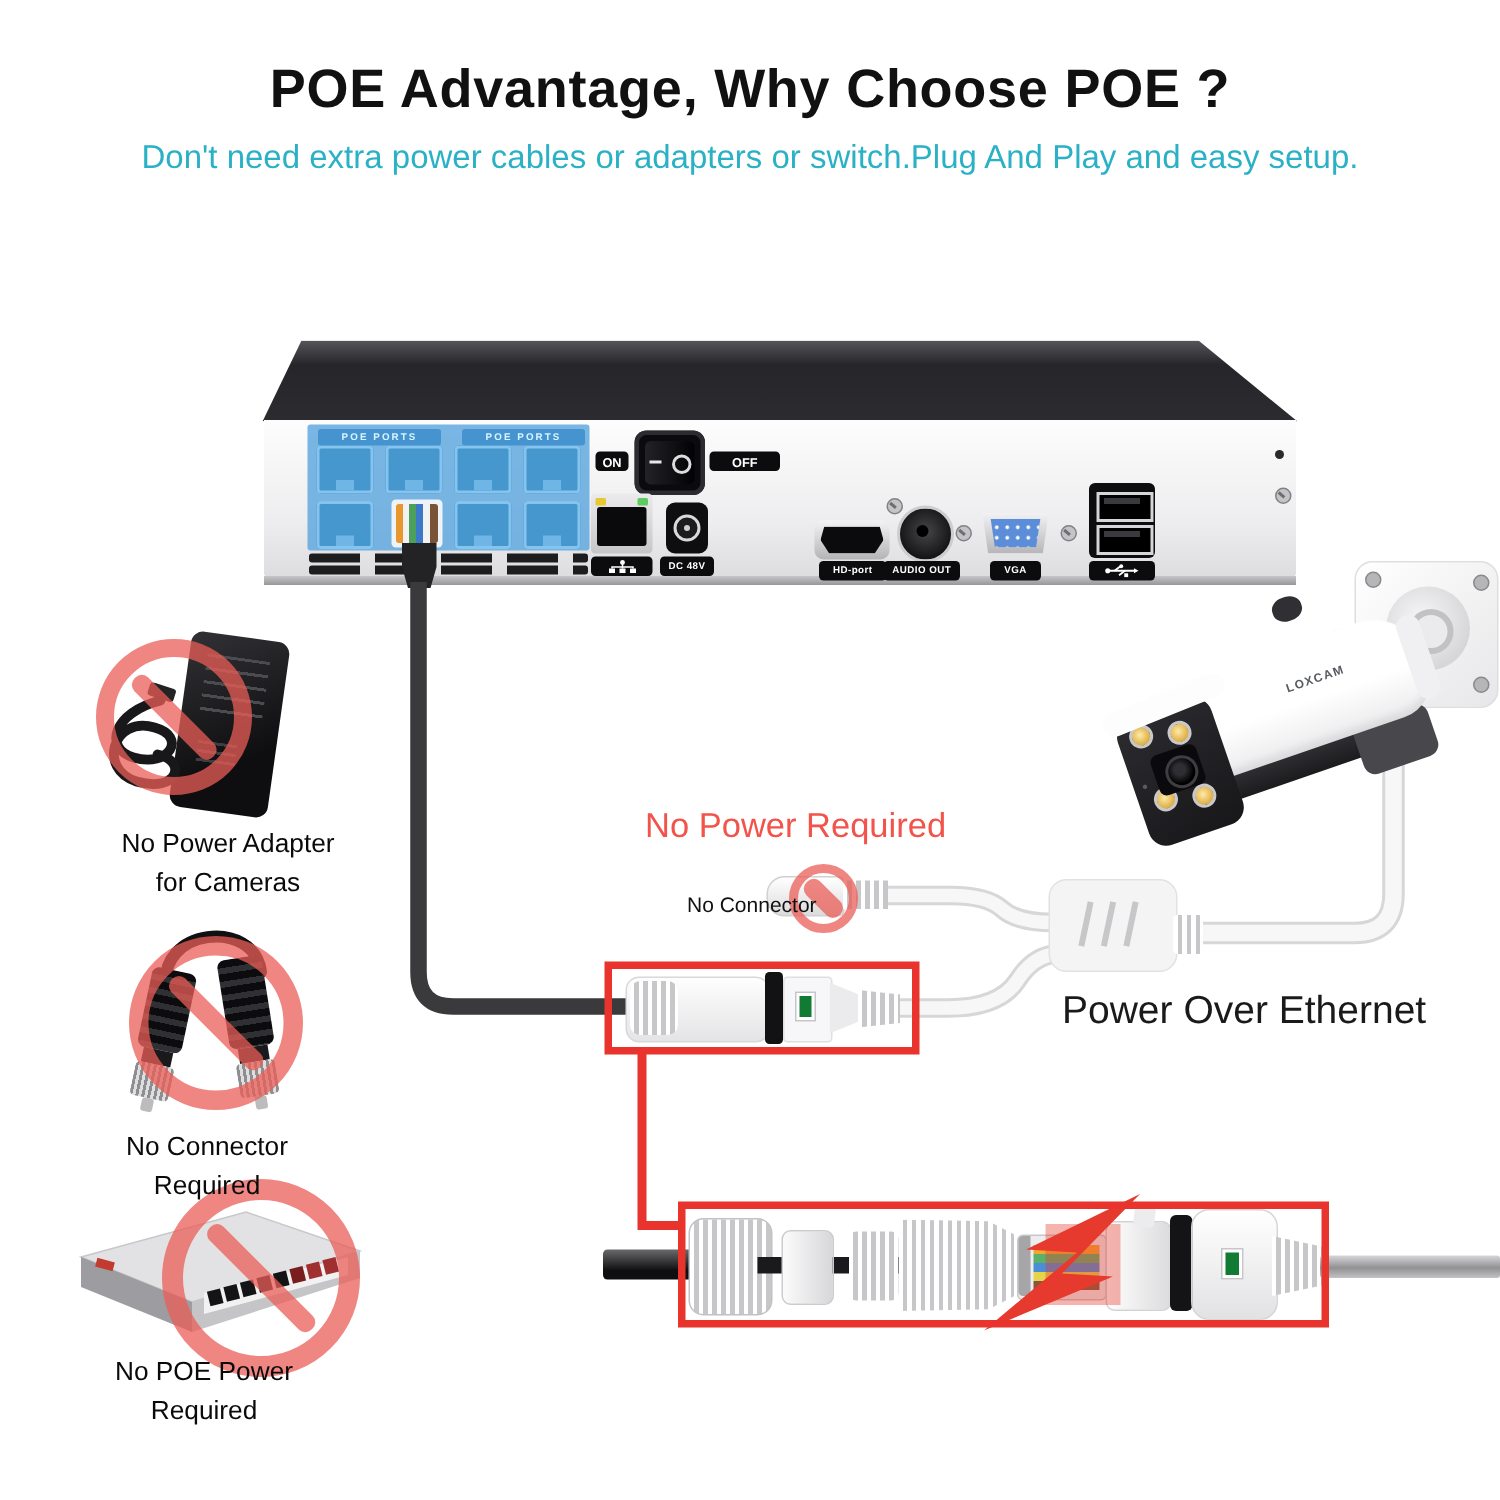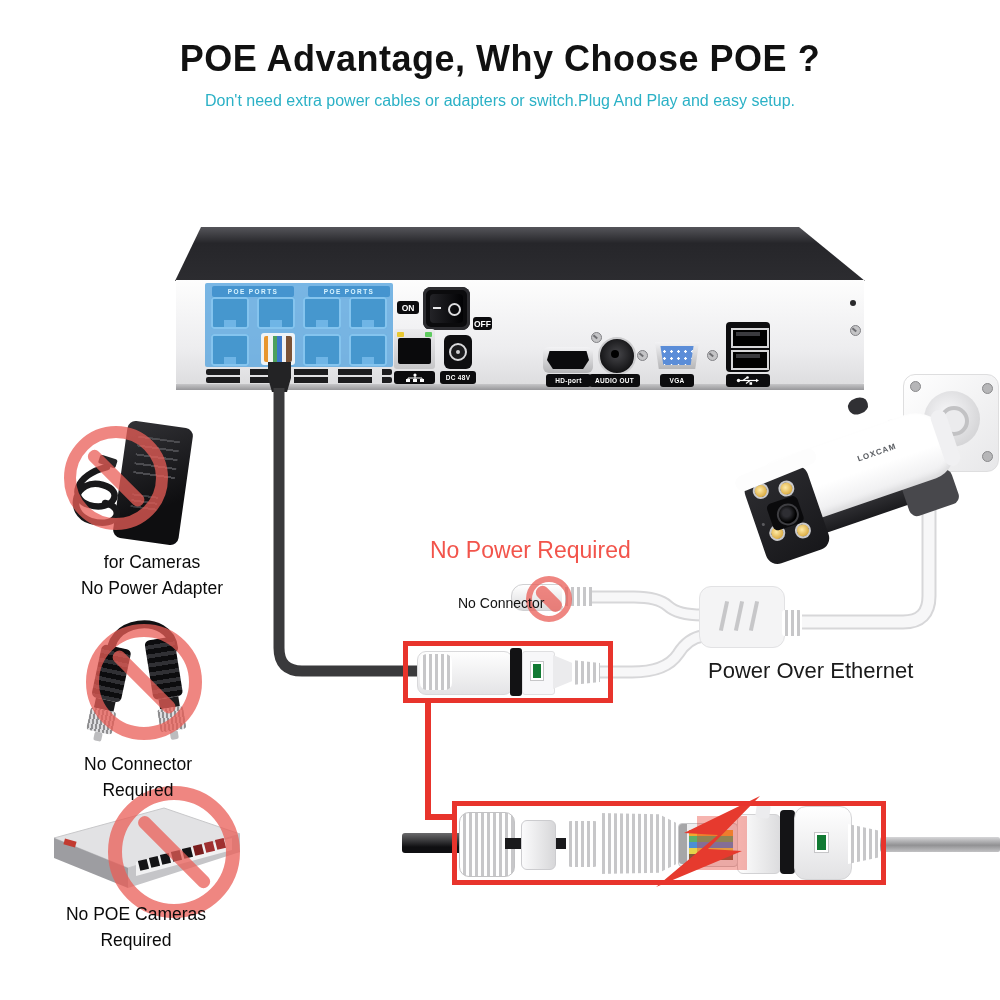--- a/index.html
+++ b/index.html
@@ -2,21 +2,21 @@
 <html><head>
 <meta charset="utf-8">
 <style>
   html,body{margin:0;padding:0;background:#fff;}
   #stage{position:relative;width:1000px;height:1000px;background:#fff;overflow:hidden;
          font-family:"Liberation Sans","DejaVu Sans",sans-serif;}
   .abs{position:absolute;}
 
   
   .title{left:0;top:38px;width:1000px;text-align:center;font-size:36px;font-weight:bold;color:#111;letter-spacing:.5px;}
-  .subtitle{left:0;top:92px;width:1000px;text-align:center;font-size:16px;color:#2bb1c6;}
+  .subtitle{left:0;top:92px;width:1000px;text-align:center;font-size:22px;color:#2bb1c6;}
 
   
   .nvr-lid{left:175px;top:227px;width:690px;height:54px;
     clip-path:polygon(26px 0,624px 0,690px 100%,0 100%);
     background:linear-gradient(180deg,#55555a 0%,#26262a 30%,#2c2c30 100%);}
   .nvr-face{left:176px;top:280px;width:688px;height:105px;
     background:linear-gradient(180deg,#fdfdfd,#ededef 65%,#dddddf);border-radius:0 0 3px 3px;}
   .nvr-bottom{left:176px;top:384px;width:688px;height:6px;background:linear-gradient(#c6c6c8,#97979a);}
   .poe-area{left:205px;top:283px;width:188px;height:84px;background:rgba(92,166,222,.82);border-radius:2px;}
   .poe-strip{top:286px;width:82px;height:11px;background:rgba(66,146,206,.95);border-radius:2px;
@@ -142,21 +142,21 @@
   <div class="abs rj45-plug-wires"></div>
 
   <div class="abs vents"></div>
   <div class="abs vents" style="top:377px;"></div>
 
   <div class="abs badge" style="left:397px;top:301px;width:22px;height:13px;">ON</div>
   <div class="abs rocker">
     <div class="abs rocker-dash"></div>
     <div class="abs rocker-o"></div>
   </div>
-  <div class="abs badge" style="left:473px;top:317px;width:19px;height:13px;">OFF</div>
+  <div class="abs badge" style="left:473px;top:301px;width:47px;height:13px;">OFF</div>
 
   <div class="abs lan">
     <div class="abs led" style="left:3px;top:3px;background:#e8c832;"></div>
     <div class="abs led" style="right:3px;top:3px;background:#5ecb5e;"></div>
   </div>
   <div class="abs portlabel" style="left:394px;top:371px;width:41px;height:13px;">
     <svg width="22" height="9" viewBox="0 0 22 9">
       <circle cx="11" cy="2" r="1.6" fill="#fff"></circle>
         <rect x="2" y="6" width="4" height="3" fill="#fff"></rect>
       <rect x="9" y="6" width="4" height="3" fill="#fff"></rect>
@@ -331,29 +331,29 @@
       <rect x="161" y="46" width="9" height="10" fill="#a03030" transform="rotate(-14 165 51)"></rect>
       <rect x="172" y="43" width="9" height="10" fill="#a03030" transform="rotate(-14 176 48)"></rect>
     </g>
     <rect x="20" y="44" width="12" height="6" fill="#c23a30" transform="rotate(15 26 47)"></rect>
   </svg>
   <div class="abs ban" style="left:108px;top:786px;width:132px;height:132px;border-width:14px;"></div>
 
   <div class="abs ban" style="left:526px;top:576px;width:46px;height:46px;border-width:6px;"></div>
 
   <div class="abs leftlabel" style="left:42px;top:549px;">
+    <div>No Power Adapter</div>
     <div>for Cameras</div>
-    <div>No Power Adapter</div>
   </div>
   <div class="abs leftlabel" style="left:28px;top:751px;">
     <div>No Connector</div>
     <div>Required</div>
   </div>
   <div class="abs leftlabel" style="left:26px;top:901px;">
-    <div>No POE Cameras</div>
+    <div>No POE Power</div>
     <div>Required</div>
   </div>
 
   <div class="abs z12" style="left:430px;top:537px;width:260px;font-size:23px;color:#f2544b;">No Power Required</div>
   <div class="abs z12" style="left:458px;top:595px;width:120px;font-size:14px;color:#111;">No Connector</div>
-  <div class="abs z12" style="left:708px;top:658px;width:250px;font-size:22px;color:#1a1a1a;">Power Over Ethernet</div>
+  <div class="abs z12" style="left:708px;top:658px;width:250px;font-size:26px;color:#1a1a1a;">Power Over Ethernet</div>
 
 </div>
 
 </body></html>

